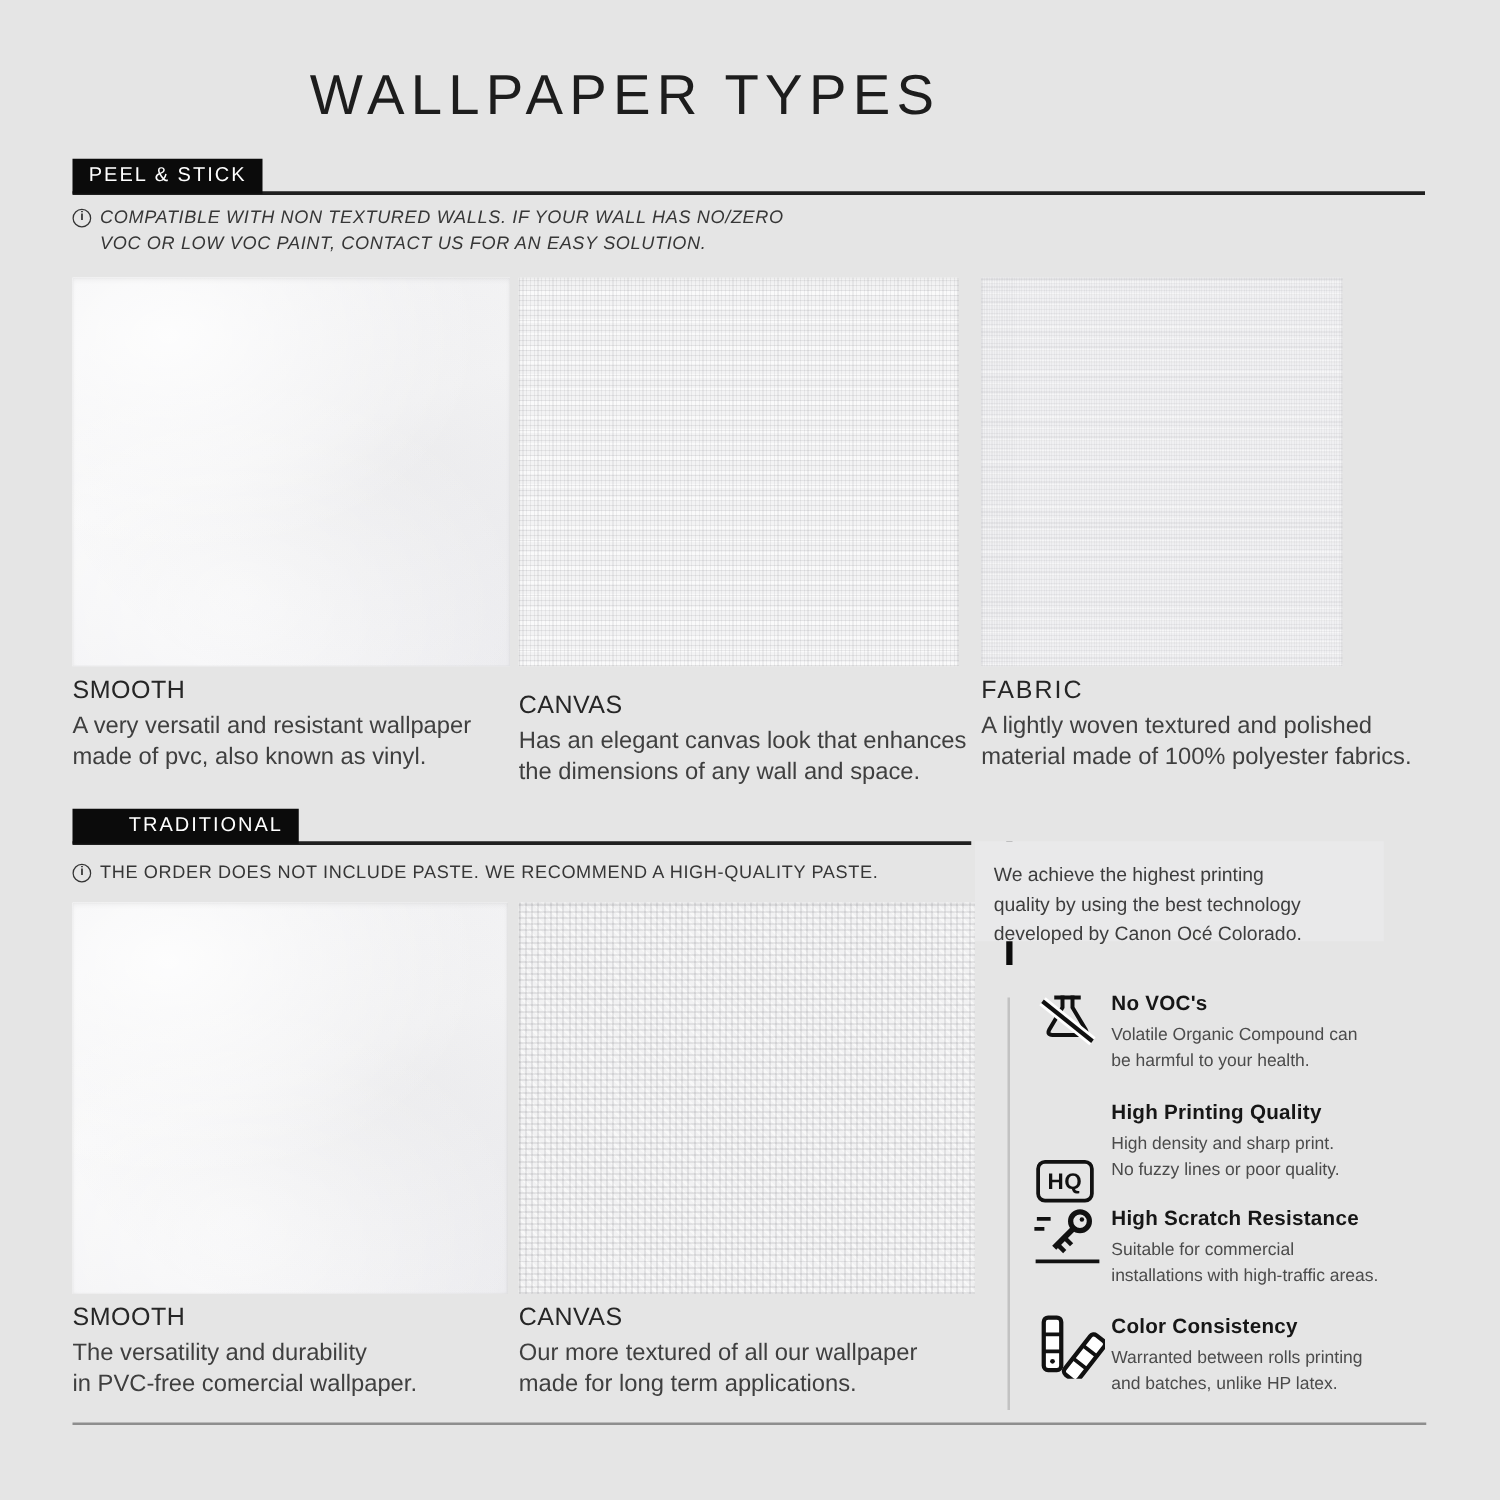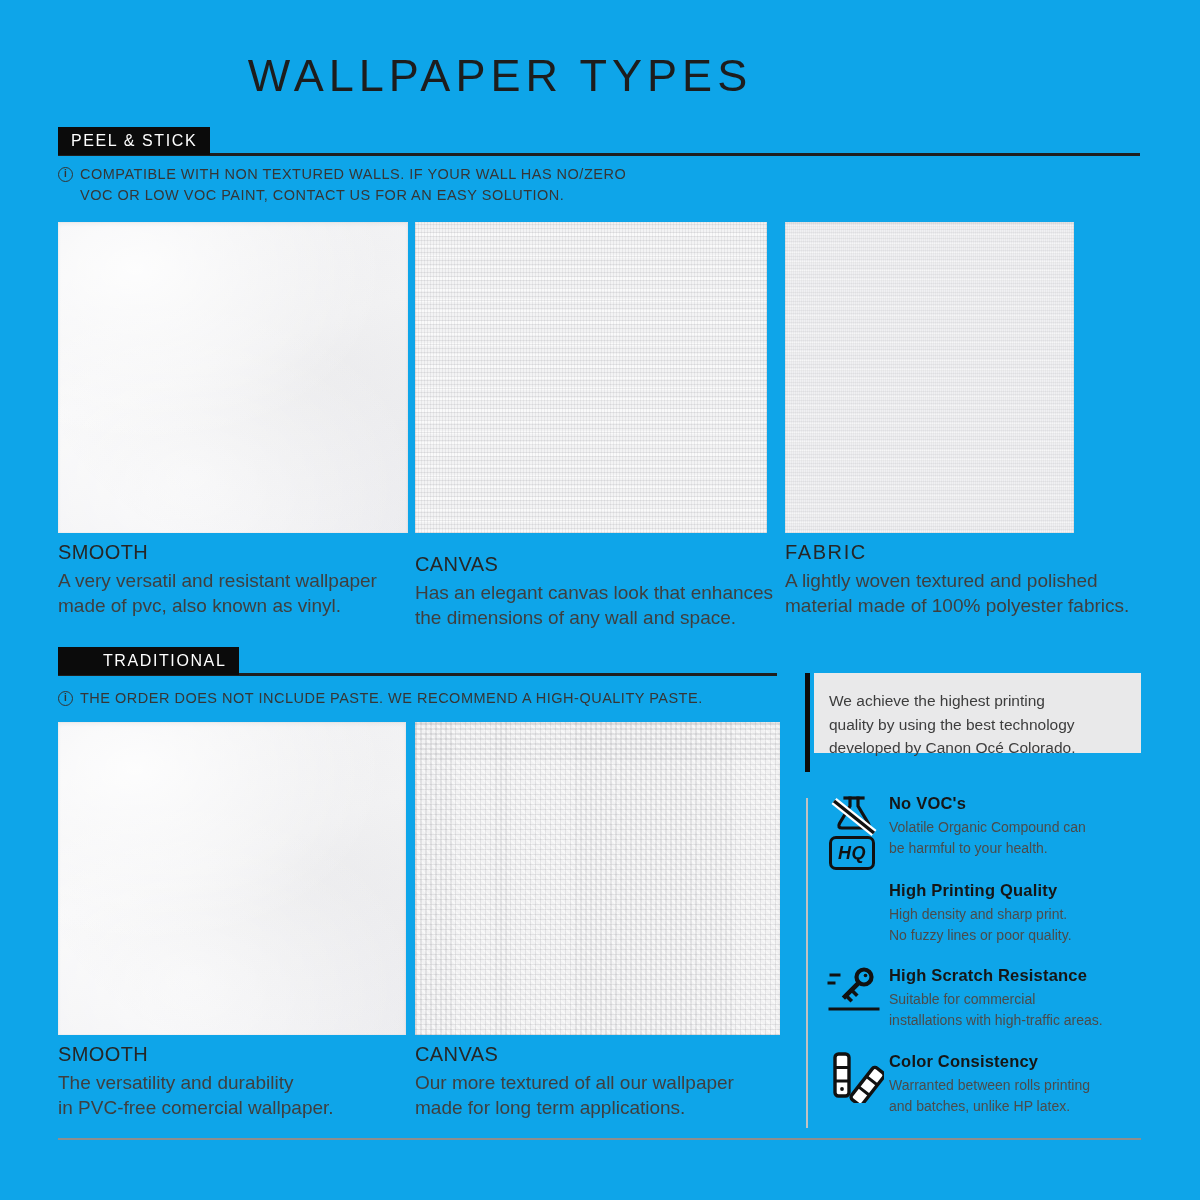--- a/index.html
+++ b/index.html
@@ -1,18 +1,18 @@
 <!DOCTYPE html>
 <html><head>
 <meta charset="utf-8">
 <style>
   * { margin:0; padding:0; box-sizing:border-box; }
   html,body { background:#ffffff; }
   #canvas {
-    position:relative; width:1200px; height:1200px; background:#0ea5e9;
+    position:relative; width:1200px; height:1200px; background:#e5e5e5;
     font-family:"Liberation Sans", sans-serif; color:#1d1d1d; overflow:hidden;
   }
   .abs { position:absolute; }
 
   
   .page-title {
     top:50px; left:0; width:1000px; text-align:center;
     font-size:45px; font-weight:500; letter-spacing:5px; color:#1d1d1d;
   }
 
@@ -91,21 +91,21 @@
 <body>
 
 <div id="canvas">
 
   <div class="abs page-title">WALLPAPER TYPES</div>
 
   <div class="abs rule-dark" style="left:58px; top:153px; width:1082px;"></div>
   <div class="abs badge" style="left:58px; top:127px;">PEEL &amp; STICK</div>
 
   <div class="abs info-icon" style="left:58px; top:167px;">i</div>
-  <div class="abs note" style="left:80px; top:164px;">
+  <div class="abs note" style="left:80px; top:164px;font-style:italic;">
     <div>COMPATIBLE WITH NON TEXTURED WALLS. IF YOUR WALL HAS NO/ZERO</div>
     <div>VOC OR LOW VOC PAINT, CONTACT US FOR AN EASY SOLUTION.</div>
   </div>
 
   <div class="abs" style="left:58px; top:222px; width:350px;">
     <div class="swatch tex-smooth" style="height:311px;"></div>
     <div class="card-label">SMOOTH</div>
     <div class="card-desc">
       <div>A very versatil and resistant wallpaper</div>
       <div>made of pvc, also known as vinyl.</div>
@@ -150,21 +150,21 @@
   <div class="abs" style="left:415px; top:722px; width:365px;">
     <div class="swatch tex-canvas-coarse" style="height:313px;"></div>
     <div class="card-label">CANVAS</div>
     <div class="card-desc">
       <div>Our more textured of all our wallpaper</div>
       <div>made for long term applications.</div>
     </div>
   </div>
 
   <div class="abs panel-bar" style="left:805px; top:673px; height:99px;"></div>
-  <div class="abs panel-gray" style="left:814px; top:673px; width:327px; height:80px;">
+  <div class="abs panel-gray" style="left:780px; top:673px; width:327px; height:80px;">
     <div class="quote-line">We achieve the highest printing</div>
     <div class="quote-line">quality by using the best technology</div>
     <div class="quote-line">developed by Canon Océ Colorado.</div>
   </div>
 
   <div class="abs feature-vline" style="left:806px; top:798px; height:330px;"></div>
 
   <div class="abs" style="left:827px; top:791px;">
     <svg width="54" height="54" viewBox="0 0 54 54">
       <g fill="none" stroke="#111" stroke-width="3.2" stroke-linecap="square">
@@ -176,21 +176,21 @@
     </svg>
   </div>
   <div class="abs" style="left:889px; top:794px; width:262px;">
     <div class="feature-title">No VOC's</div>
     <div class="feature-desc">
       <div>Volatile Organic Compound can</div>
       <div>be harmful to your health.</div>
     </div>
   </div>
 
-  <div class="abs" style="left:829px; top:832px;font-style:italic;">
+  <div class="abs" style="left:829px; top:924px;">
     <div class="hq-box">HQ</div>
   </div>
   <div class="abs" style="left:889px; top:881px; width:262px;">
     <div class="feature-title">High Printing Quality</div>
     <div class="feature-desc">
       <div>High density and sharp print.</div>
       <div>No fuzzy lines or poor quality.</div>
     </div>
   </div>
 

